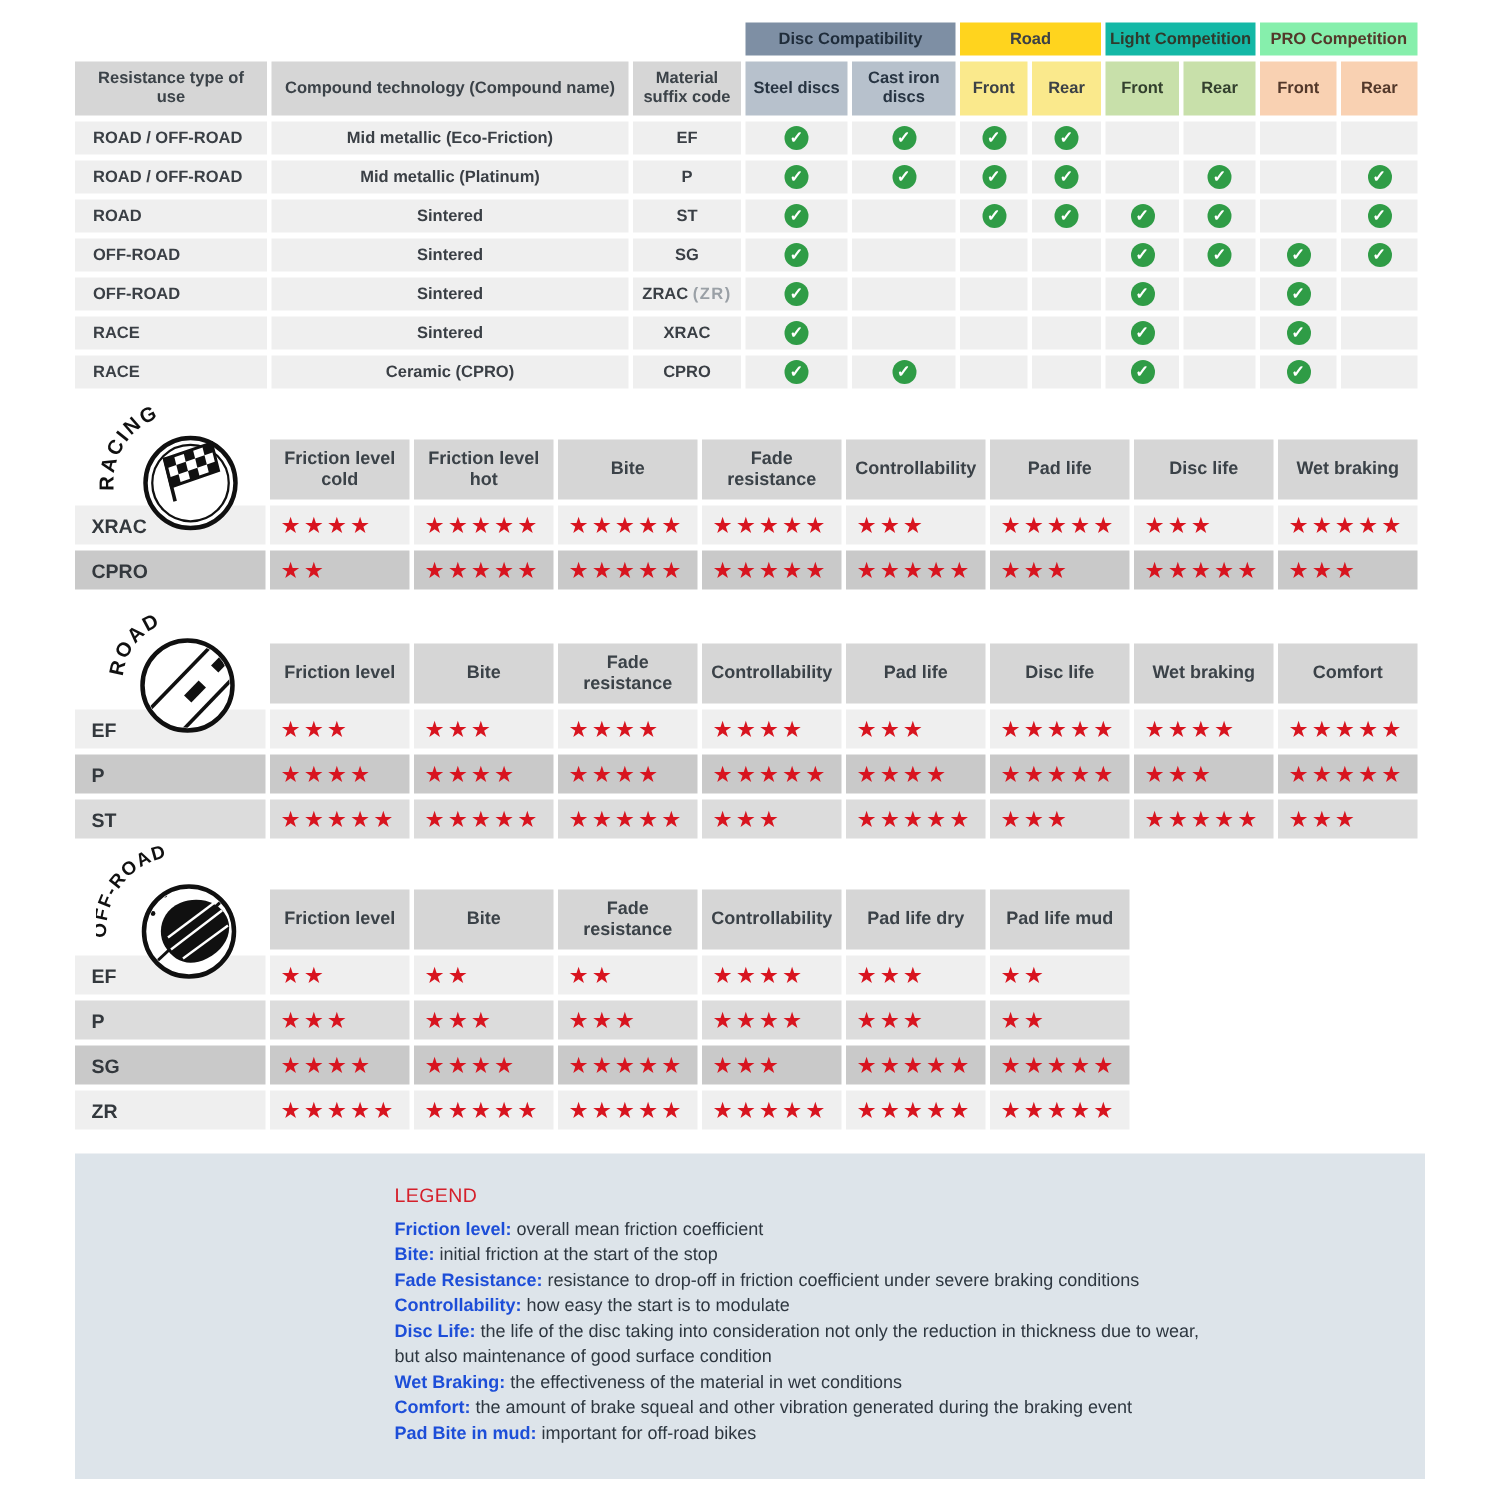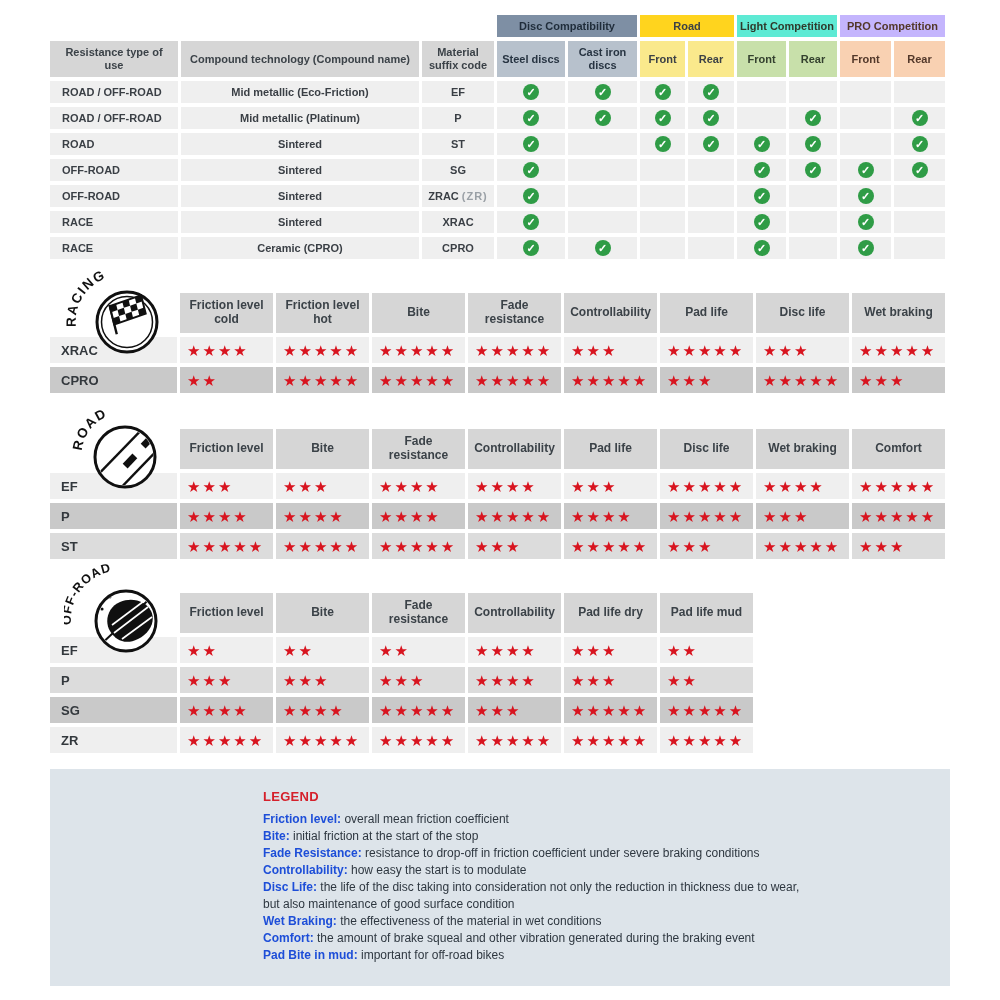--- a/index.html
+++ b/index.html
@@ -5,22 +5,22 @@
   html,body{margin:0;padding:0;background:#ffffff;}
   body{width:1000px;height:1000px;overflow:hidden;font-family:"Liberation Sans",sans-serif;-webkit-font-smoothing:antialiased;}
   .page{box-sizing:border-box;width:1000px;height:1000px;padding:15px 50px 0 50px;}
 
   
   .compat-grid{display:grid;grid-template-columns:128px 238px 72px 68px 69px 45px 46px 49px 48px 51px 51px;column-gap:3px;row-gap:4px;}
   .gcell{height:22px;display:flex;align-items:center;justify-content:center;font-size:11px;font-weight:700;}
   .g-spacer{grid-column:span 3;background:transparent;}
   .g-slate{grid-column:span 2;background:#7e8fa4;color:#1f2c3a;}
   .g-yellow{grid-column:span 2;background:#ffd41e;color:#3c4146;}
-  .g-green{grid-column:span 2;background:#5eead4;color:#2f3a2c;}
-  .g-orange{grid-column:span 2;background:#c4b5fd;color:#53382a;}
+  .g-green{grid-column:span 2;background:#14b8a6;color:#2f3a2c;}
+  .g-orange{grid-column:span 2;background:#86efac;color:#53382a;}
   .hcell{min-height:36px;background:#d6d6d6;color:#3b4248;font-size:11px;font-weight:700;display:flex;align-items:center;justify-content:center;text-align:center;line-height:1.18;padding:2px 5px;box-sizing:border-box;}
   .sub-slate{background:#b7c1cc;color:#273442;}
   .sub-yellow{background:#fae98c;color:#3c4146;}
   .sub-green{background:#c8e0aa;color:#33402e;}
   .sub-orange{background:#f9d1b2;color:#53382a;}
   .rcell{height:22px;background:#efefef;font-size:11px;font-weight:700;color:#3a3f45;display:flex;align-items:center;justify-content:center;}
   .rcell.use{justify-content:flex-start;padding-left:12px;box-sizing:border-box;}
   .code-note{color:#9aa0a6;margin-left:3px;letter-spacing:1px;}
   .check{width:16px;height:16px;border-radius:50%;background:#2f9c46;color:#fff;font-size:11px;line-height:16px;text-align:center;font-weight:700;}
 
@@ -37,21 +37,21 @@
   .rhead{min-height:40px;background:#d6d6d6;color:#3b4248;font-size:12px;font-weight:700;display:flex;align-items:center;justify-content:center;text-align:center;line-height:1.15;padding:2px 8px;box-sizing:border-box;}
   .label-cell{height:26px;display:flex;align-items:center;padding-left:11px;font-size:13px;font-weight:700;color:#33383d;box-sizing:border-box;}
   .stars-cell{height:26px;display:flex;align-items:center;padding-left:7px;box-sizing:border-box;}
   .stars{color:#d8141f;font-size:15px;letter-spacing:2px;line-height:1;white-space:nowrap;}
   .tone-light{background:#efefef;}
   .tone-mid{background:#dcdcdc;}
   .tone-dark{background:#c9c9c9;}
 
   
   .legend{margin-top:16px;width:900px;box-sizing:border-box;background:#dde4ea;padding:20px 40px 22px 213px;}
-  .legend h3{margin:0 0 7px 0;font-size:13px;font-weight:700;color:#d5202b;letter-spacing:.3px;}
+  .legend h3{margin:0 0 7px 0;font-size:13px;font-weight:400;color:#d5202b;letter-spacing:.3px;}
   .legend-item{font-size:12px;color:#2e3740;line-height:1.42;}
   .legend-item b{font-weight:700;color:#1d4ed8;}
 </style>
 </head>
 <body>
 
 <div class="page">
 
   <section>
     <div class="compat-grid" id="compat-grid">

